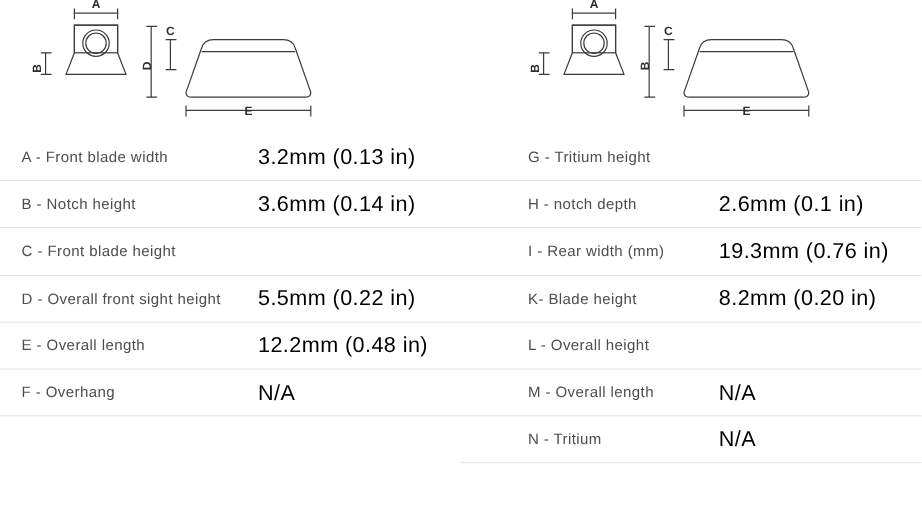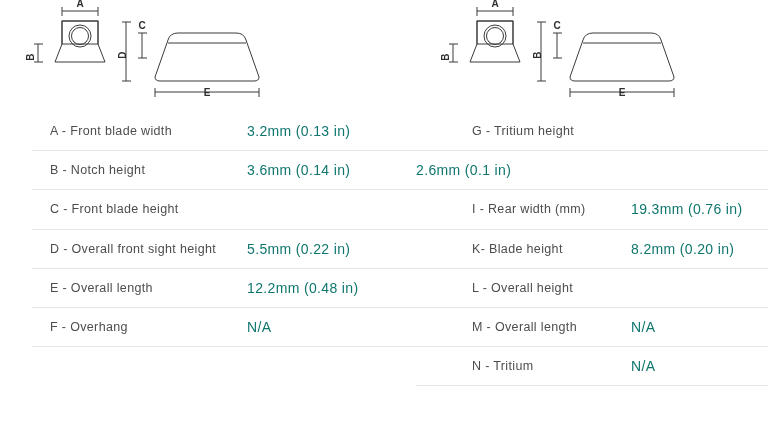--- a/index.html
+++ b/index.html
@@ -37,21 +37,20 @@
     position: absolute;
     top: 0;
     left: 0;
   }
 
   .specs {
     position: absolute;
     top: 112px;
     left: 0;
     width: 384px;
-    margin-left: 32px;
   }
   .spec-row {
     display: flex;
     align-items: center;
     height: 39.2px;
     border-bottom: 1px solid #e6e6e6;
     box-sizing: border-box;
   }
   .spec-row:last-child {
     border-bottom: 1px solid #e6e6e6;
@@ -60,23 +59,23 @@
     width: 215px;
     padding-left: 18px;
     box-sizing: border-box;
     font-size: 12.5px;
     letter-spacing: 0.35px;
     color: #4d4d4d;
     white-space: nowrap;
   }
   .spec-value {
     flex: 1;
-    font-size: 14px;
+    font-size: 18px;
     letter-spacing: 0.35px;
-    color: #0f766e;
+    color: #000000;
     white-space: nowrap;
   }
   .col-right .spec-label { padding-left: 56px; }
 </style>
 </head>
 <body>
 
 <div class="page">
 
   <div class="col col-left">
@@ -192,20 +191,21 @@
           <text x="238" y="96" text-anchor="middle">E</text>
         </g>
       </svg>
     </div>
 
     <div class="specs">
       <div class="spec-row">
         <div class="spec-label">G - Tritium height</div>
       </div>
       <div class="spec-row">
+        <div class="spec-label">H - notch depth</div>
         <div class="spec-value">2.6mm (0.1 in)</div>
       </div>
       <div class="spec-row">
         <div class="spec-label">I - Rear width (mm)</div>
         <div class="spec-value">19.3mm (0.76 in)</div>
       </div>
       <div class="spec-row">
         <div class="spec-label">K- Blade height</div>
         <div class="spec-value">8.2mm (0.20 in)</div>
       </div>

